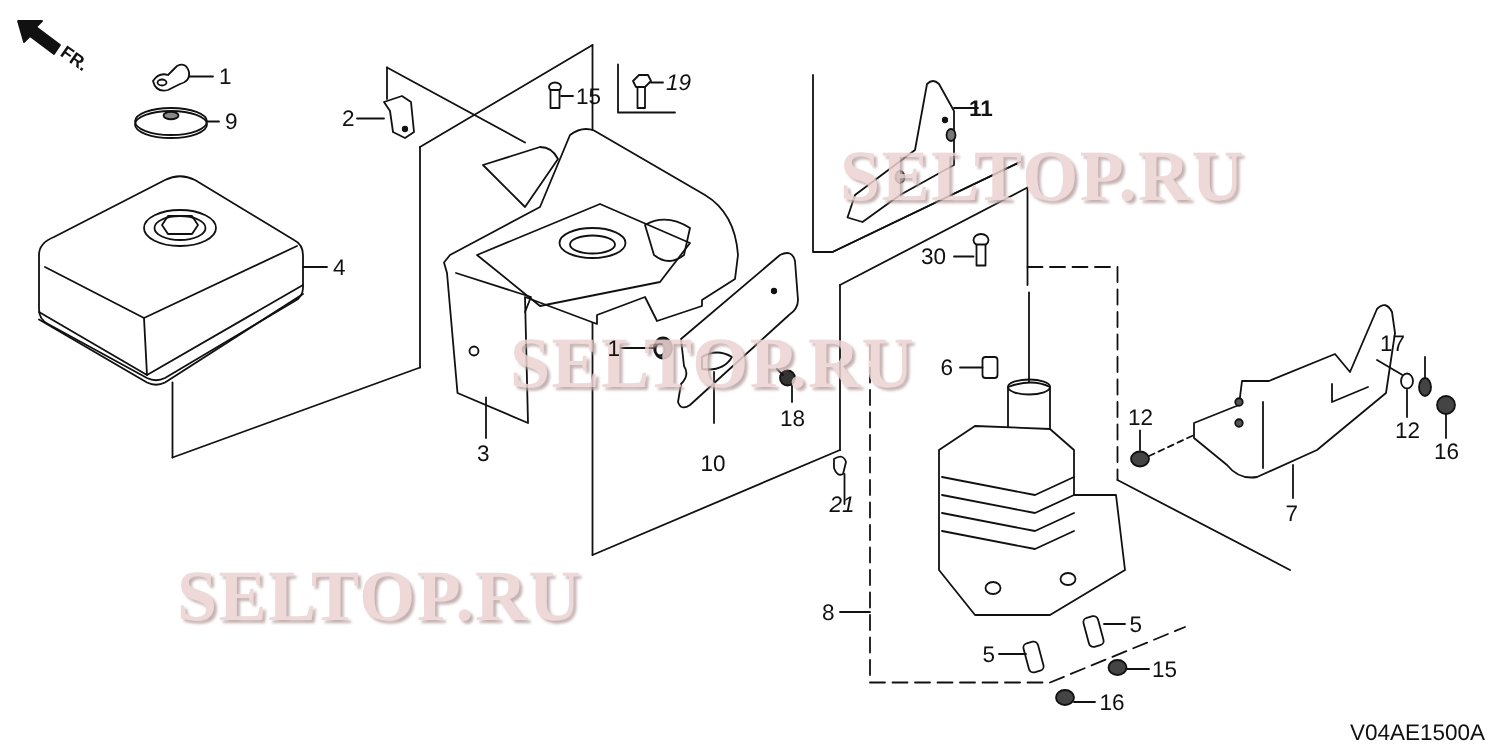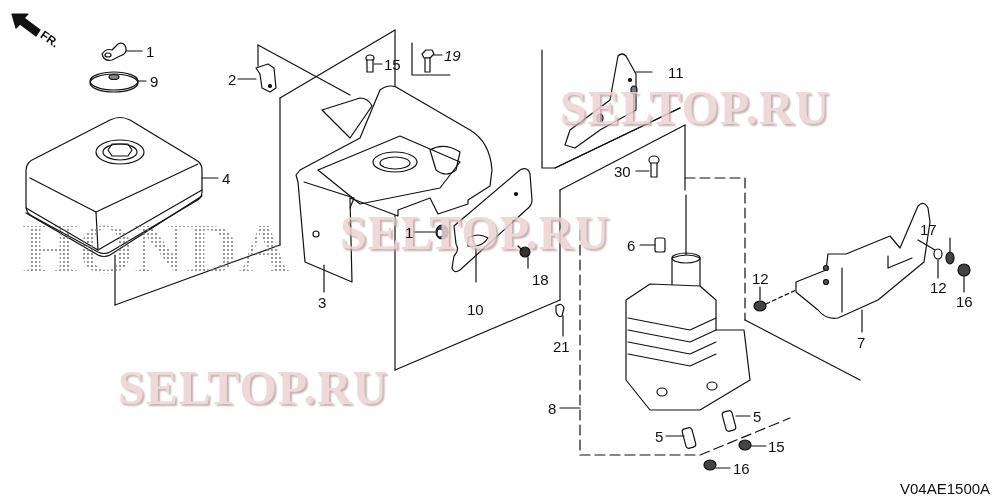--- a/index.html
+++ b/index.html
@@ -1,20 +1,20 @@
 <!DOCTYPE html>
 <html><head>
 <meta charset="utf-8">
 <style>
   html, body { margin:0; padding:0; background:#ffffff; }
   body { width:1000px; height:500px; position:relative; overflow:hidden; font-family:"Liberation Sans", sans-serif; }
   #diagram { position:absolute; left:0; top:0; width:1000px; height:500px; }
   .callout { position:absolute; font-family:"Liberation Sans", sans-serif; font-size:15px; color:#111; line-height:1; white-space:nowrap; }
   .wm { position:absolute; font-family:"Liberation Serif", serif; font-weight:bold; color:#ecd2d2; letter-spacing:1px; white-space:nowrap;
-        text-shadow: 2px 2px 2px #b9a3a3; opacity:0.85; }
+        text-shadow: 2px 2px 2px #b9a3a3; opacity:0.85;margin-top:10px; }
   .wm-honda { position:absolute; font-family:"Liberation Serif", serif; font-weight:bold; white-space:nowrap; color:transparent;
         background-image: radial-gradient(#777 0.9px, transparent 1.1px); background-size:4px 4px;
         -webkit-background-clip:text; background-clip:text; opacity:0.75; }
   .fr { position:absolute; font-family:"Liberation Sans", sans-serif; font-weight:bold; font-size:12px; color:#111; transform:rotate(35deg); }
   .code { position:absolute; font-family:"Liberation Sans", sans-serif; font-size:15px; color:#111; }
 </style>
 </head>
 <body>
 
 <div id="diagram">
@@ -196,43 +196,42 @@
       <ellipse cx="950" cy="258" rx="4" ry="6" fill="#444"></ellipse>
       <line x1="938" y1="260" x2="938" y2="278"></line>
       <line x1="950" y1="238" x2="950" y2="252"></line>
     </g>
 
     <line x1="745" y1="320" x2="860" y2="380"></line>
   </g>
 </svg>
 
 
-<div class="wm-honda" style="left:22px; top:208px; font-size:72px;">HONDA</div>
 <div class="wm" style="left:560px; top:80px; font-size:48px;">SELTOP.RU</div>
 <div class="wm" style="left:340px; top:205px; font-size:48px;">SELTOP.RU</div>
 <div class="wm" style="left:118px; top:360px; font-size:48px;">SELTOP.RU</div>
 
 
 <div class="fr" style="left:40px; top:32px;">FR.</div>
 
 
 <div class="callout" style="left:146px; top:44px;">1</div>
 <div class="callout" style="left:150px; top:74px;">9</div>
 <div class="callout" style="left:228px; top:72px;">2</div>
 <div class="callout" style="left:222px; top:171px;">4</div>
 <div class="callout" style="left:318px; top:295px;">3</div>
 <div class="callout" style="left:384px; top:57px;">15</div>
 <div class="callout" style="left:444px; top:48px;font-style:italic;">19</div>
 <div class="callout" style="left:405px; top:225px;">1</div>
 <div class="callout" style="left:467px; top:302px;">10</div>
-<div class="callout" style="left:520px; top:272px;margin-left:12px;">18</div>
-<div class="callout" style="left:668px; top:65px;">11</div>
+<div class="callout" style="left:520px; top:272px;">18</div>
+<div class="callout" style="left:646px; top:65px;font-weight:bold;">11</div>
 <div class="callout" style="left:614px; top:164px;">30</div>
 <div class="callout" style="left:627px; top:238px;">6</div>
-<div class="callout" style="left:553px; top:339px;">21</div>
+<div class="callout" style="left:553px; top:329px;font-style:italic;">21</div>
 <div class="callout" style="left:548px; top:401px;">8</div>
 <div class="callout" style="left:753px; top:409px;">5</div>
 <div class="callout" style="left:655px; top:429px;">5</div>
 <div class="callout" style="left:768px; top:439px;">15</div>
 <div class="callout" style="left:733px; top:461px;">16</div>
 <div class="callout" style="left:752px; top:271px;">12</div>
 <div class="callout" style="left:857px; top:335px;">7</div>
 <div class="callout" style="left:930px; top:280px;">12</div>
 <div class="callout" style="left:920px; top:222px;">17</div>
 <div class="callout" style="left:956px; top:294px;">16</div>

